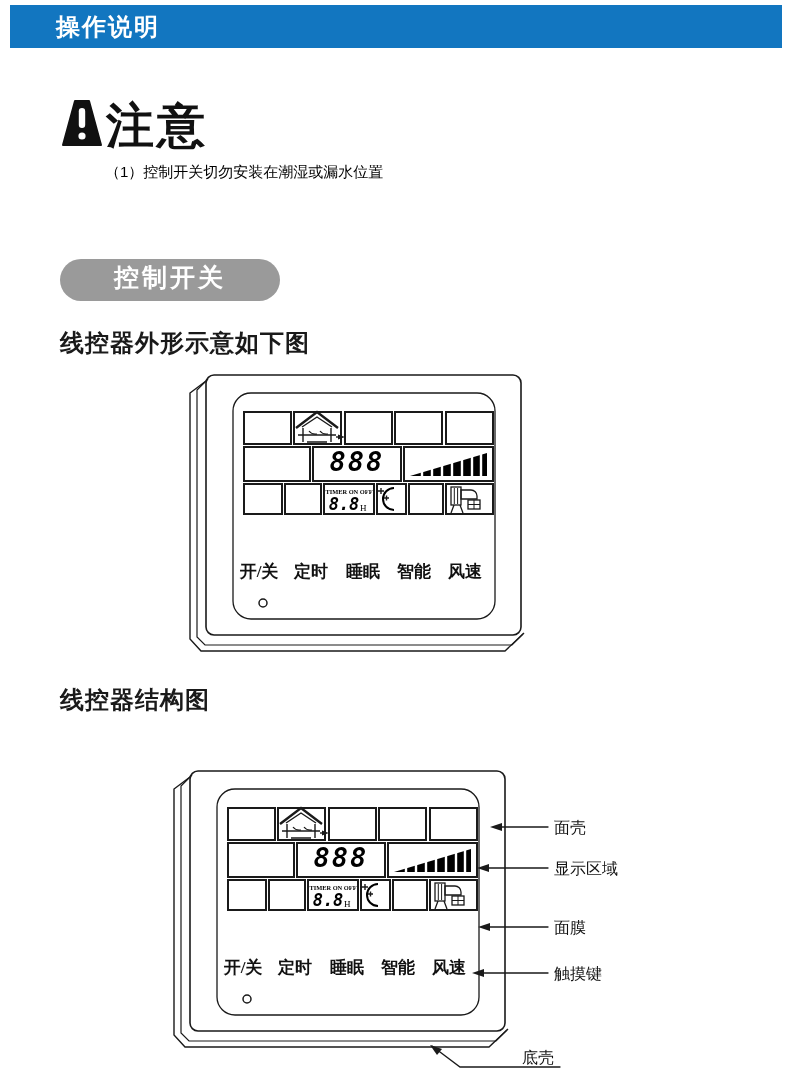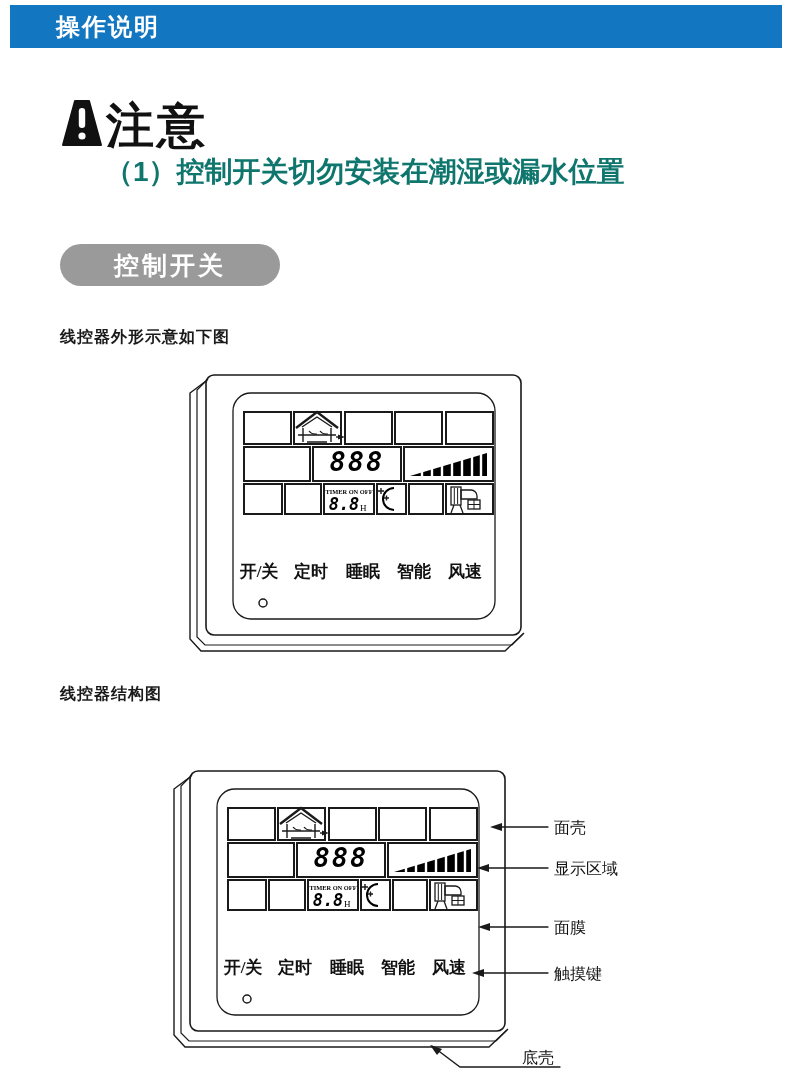--- a/index.html
+++ b/index.html
@@ -6,28 +6,28 @@
   body{font-family:"Liberation Sans",sans-serif;}
   .page{position:relative;width:790px;height:1083px;background:#fff;overflow:hidden;}
 
   .header-bar{position:absolute;left:10px;right:8px;top:5px;height:43px;background:#1276c0;text-decoration:underline;}
   .header-title{position:absolute;left:46px;top:0;line-height:43px;color:#fff;font-size:24px;
     font-weight:bold;letter-spacing:2px;}
 
   .notice-icon{position:absolute;left:62px;top:99px;}
   .notice-title{position:absolute;left:106px;top:94px;font-size:48px;font-weight:900;color:#111;
     letter-spacing:3px;}
-  .notice-items{position:absolute;left:105px;top:156px;font-size:28px;font-weight:700;color:#0f766e;
+  .notice-items{position:absolute;left:105px;top:156px;font-size:15px;font-weight:400;color:#000000;
     line-height:32px;white-space:pre;}
 
-  .pill{position:absolute;left:60px;top:244px;width:220px;height:42px;border-radius:21px;
+  .pill{position:absolute;left:60px;top:259px;width:220px;height:42px;border-radius:21px;
     background:#9a9a9a;color:#fff;font-size:25px;font-weight:bold;letter-spacing:3px;
-    text-align:center;line-height:42px;}
+    text-align:center;line-height:42px;font-family:Liberation Mono, monospace;}
 
-  .fig-heading{position:absolute;font-size:16px;font-weight:bold;color:#1a1a1a;letter-spacing:1px;}
+  .fig-heading{position:absolute;font-size:24px;font-weight:bold;color:#1a1a1a;letter-spacing:1px;}
   .fig1-heading{left:60px;top:327px;}
   .fig2-heading{left:60px;top:684px;}
 
   .fig1-svg{position:absolute;left:186px;top:367px;}
   .fig2-svg{position:absolute;left:160px;top:753px;}
 
   svg{overflow:visible;}
   .ln{stroke:#1a1a1a;fill:none;}
   .seg{font-family:"DejaVu Sans Mono",monospace;font-weight:bold;font-style:italic;fill:#000;}
   .btn-label{font-family:"Liberation Serif",serif;font-size:17px;font-weight:600;fill:#111;}

